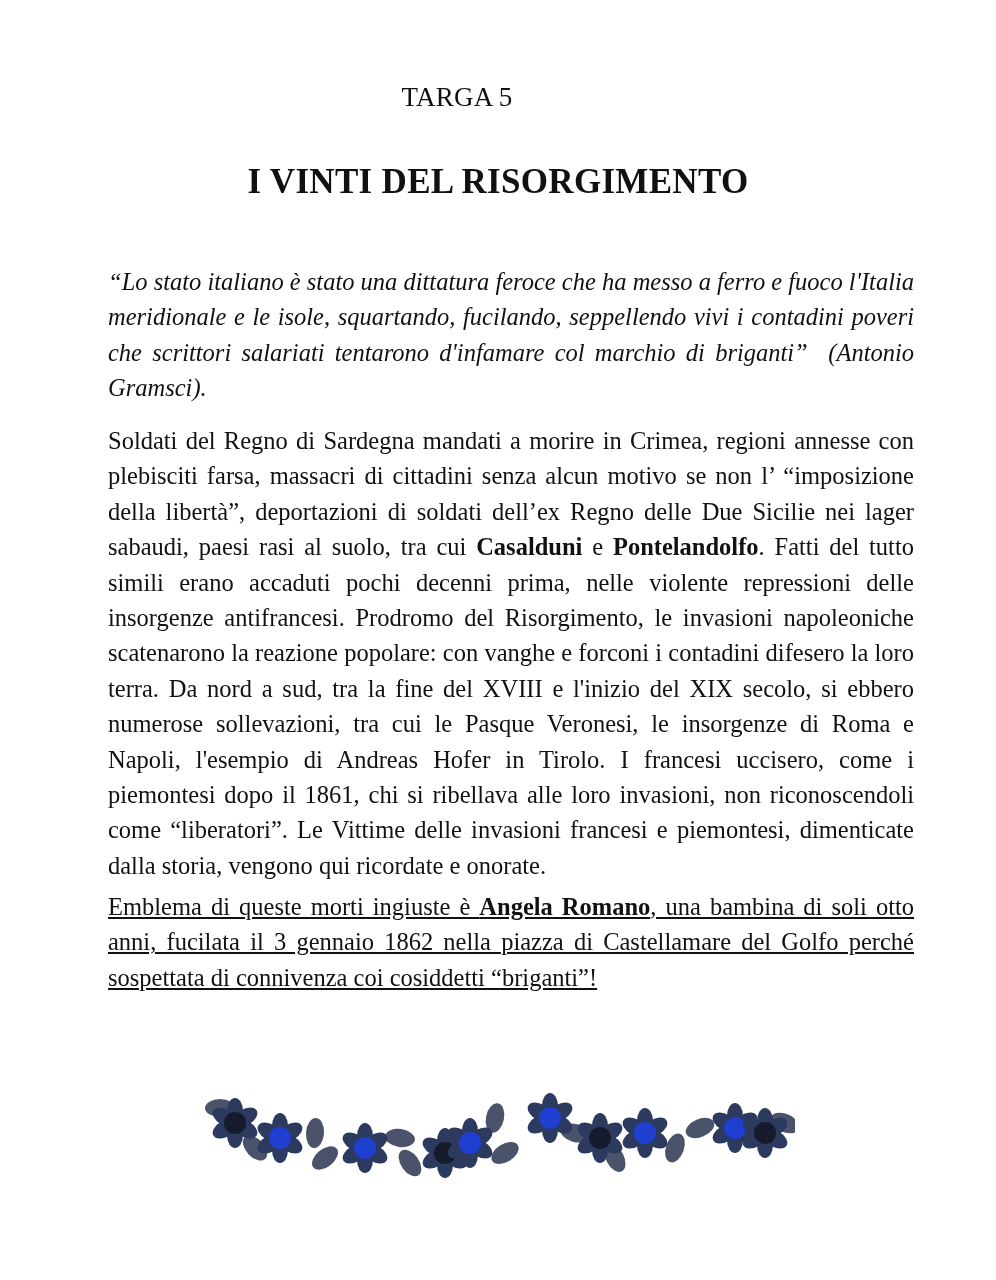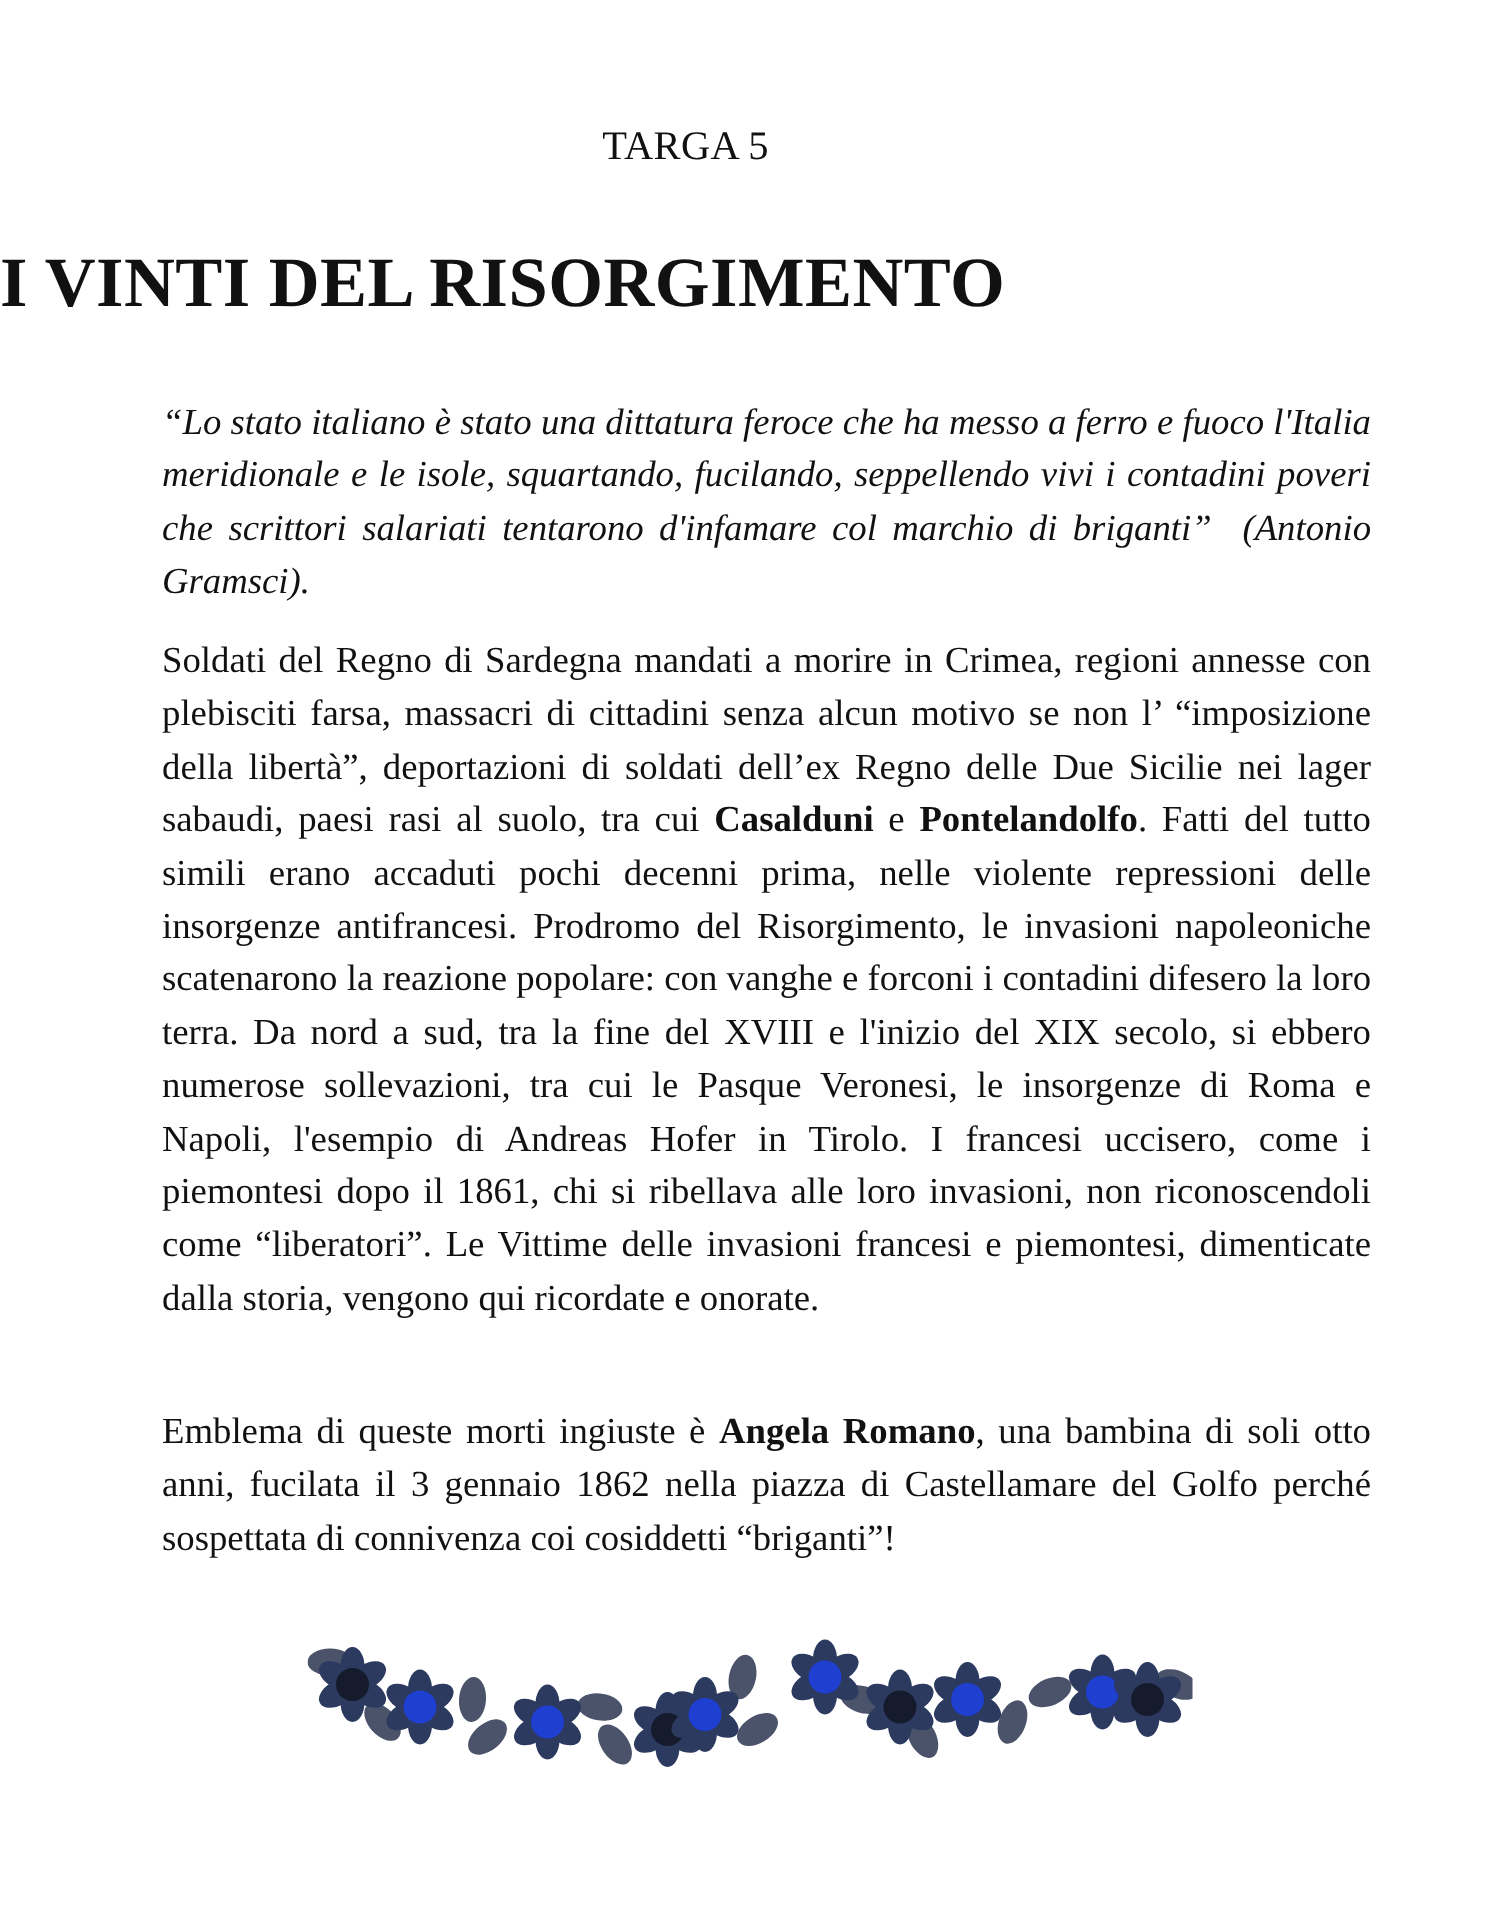--- a/index.html
+++ b/index.html
@@ -1,26 +1,26 @@
 <!DOCTYPE html>
 <html><head>
 <meta charset="utf-8">
 <style>
   html, body { margin: 0; padding: 0; background: #ffffff; }
   body { width: 996px; height: 1280px; position: relative; overflow: hidden;
          font-family: "Liberation Serif", "DejaVu Serif", serif; color: #111; }
   .label { position: absolute; top: 82px; left: 0; width: 914px; text-align: center;
            font-size: 27px; letter-spacing: 0.2px; }
-  .title { position: absolute; top: 162px; left: 0; width: 996px; 
-           font-size: 47px; font-weight: bold; letter-spacing: 0.3px; }
+  .title { position: absolute; top: 162px; left: 0; width: 996px; text-align: center;
+           font-size: 35px; font-weight: bold; letter-spacing: 0.3px; }
   .para { position: absolute; left: 96px; width: 806px; font-size: 24.5px; line-height: 35.4px;
           text-align: justify; margin: 12px; }
   .quote { top: 252px; font-style: italic; }
   .body1 { top: 411px; }
-  .body2 { top: 925px; }
+  .body2 { top: 877px; text-decoration: underline; }
   b { font-weight: bold; }
   .garland { position: absolute; left: 205px; top: 1078px; width: 590px; height: 110px; }
 </style>
 </head>
 <body>
 
 <div class="label">TARGA 5</div>
 <div class="title">I VINTI DEL RISORGIMENTO</div>
 
 <p class="para quote"><span>“Lo stato italiano è stato una dittatura feroce che ha messo a ferro e fuoco l'Italia meridionale e le isole, squartando, fucilando, seppellendo vivi i contadini poveri che scrittori salariati tentarono d'infamare col marchio di briganti”</span>&nbsp; <span>(Antonio Gramsci).</span></p>

